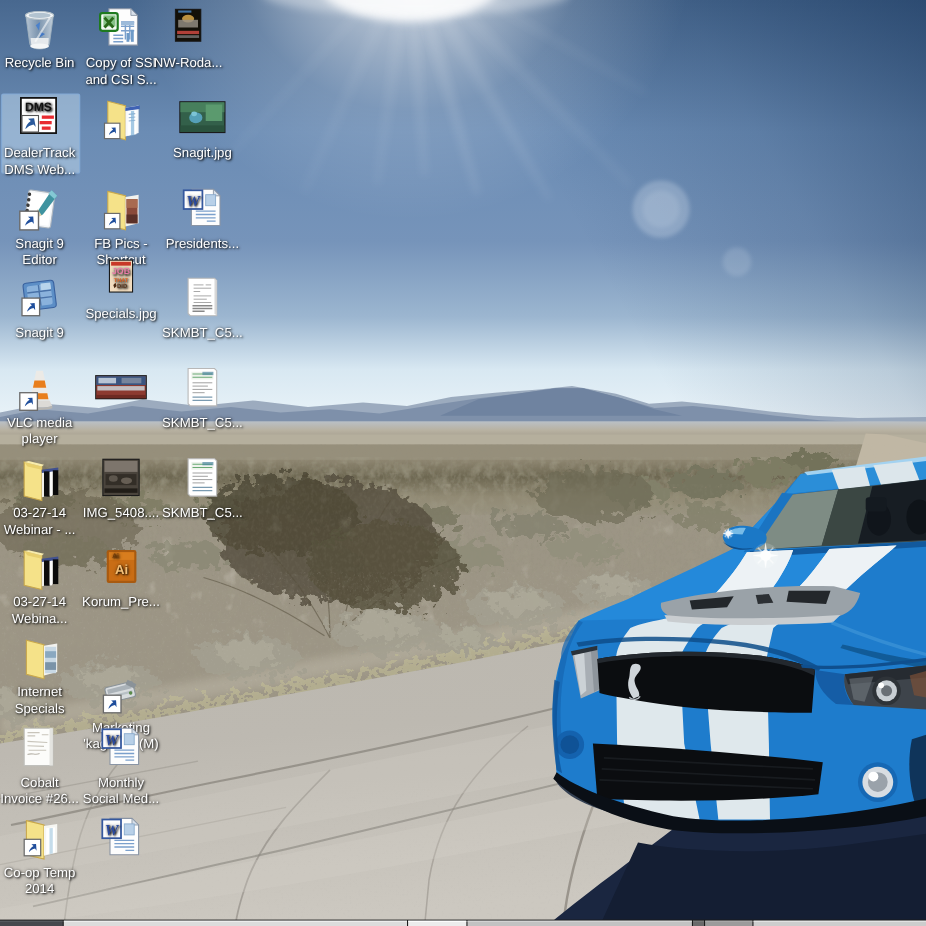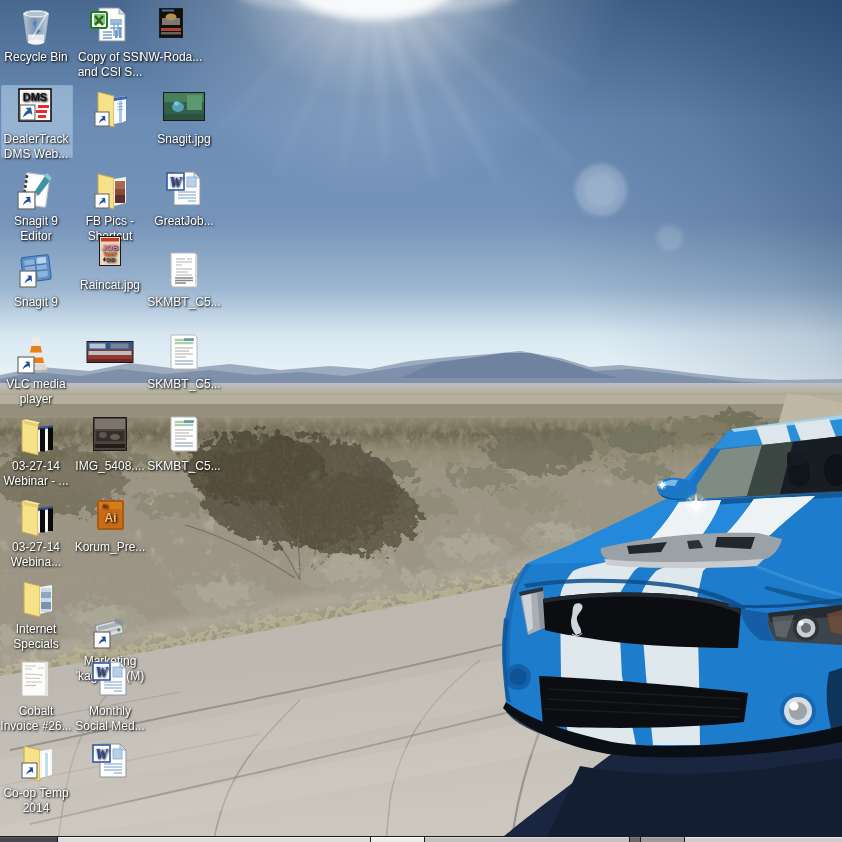--- a/index.html
+++ b/index.html
@@ -391,21 +391,21 @@
     <svg width="48" height="42" viewBox="0 0 48 42">
       <path d="M14,2 L34,2 L40,8 L40,35 L14,35 Z" fill="#fdfdfd" stroke="#8a95a5" stroke-width="1"></path>
       <path d="M34,2 L34,8 L40,8 Z" fill="#d8e0ea" stroke="#8a95a5" stroke-width="0.8"></path>
       <g stroke="#7ba0cc" stroke-width="1.2" fill="none">
         <path d="M18,22 L36,22 M18,25 L36,25 M18,28 L36,28 M28,31 L36,31"></path>
       </g>
       <rect x="27" y="7" width="9" height="10" fill="#b8d0e8" stroke="#88aacc" stroke-width="0.8"></rect>
       <rect x="7" y="3" width="17" height="17" fill="#ffffff" stroke="#35589e" stroke-width="1.6"></rect>
       <text x="15.5" y="17" font-family="Liberation Serif,serif" font-size="14" font-weight="bold" font-style="italic" fill="#2a4a9e" text-anchor="middle">W</text>
     </svg>
-    <div class="lbl">GreatJob...</div>
+    <div class="lbl">Presidents...</div>
   </div>
 <div class="cell" style="left:-24px;top:251px">
     <svg width="48" height="42" viewBox="0 0 48 42">
       <g transform="rotate(-7,24,17)">
         <rect x="10" y="5" width="28" height="25" rx="3" fill="#5c8ec6" stroke="#39619e" stroke-width="1"></rect>
         <rect x="13" y="8" width="22" height="19" rx="2" fill="#8ab2dc"></rect>
         <g stroke="#4972a8" stroke-width="1.3">
           <path d="M24,8 L24,27 M13,14 L35,14 M13,20 L35,20"></path>
         </g>
         <rect x="26" y="7" width="9" height="6" fill="#b8d4ec"></rect>
@@ -422,21 +422,21 @@
       <rect x="13.0" y="2" width="22" height="30" fill="#1a1a1a"></rect>
       <g transform="translate(14.0,3)">
         <rect width="20" height="28" fill="#f2ddc0"></rect>
         <rect x="1" y="1" width="18" height="3.5" fill="#c83828"></rect>
         <text x="10" y="12.5" font-family="Liberation Sans,sans-serif" font-size="8" font-weight="bold" fill="#e87aa8" text-anchor="middle">JOB</text>
         <text x="10" y="19" font-family="Liberation Sans,sans-serif" font-size="5" font-weight="bold" fill="#e06020" text-anchor="middle">THAT</text>
         <text x="11" y="25" font-family="Liberation Sans,sans-serif" font-size="5.5" font-weight="bold" fill="#5a3820" text-anchor="middle">DID</text>
         <path d="M3,22 L5,20 L6,23 L4,25 Z" fill="#4a2a14"></path>
       </g>
     </svg>
-    <div class="lbl">Raincat.jpg</div>
+    <div class="lbl">Specials.jpg</div>
   </div>
 <div class="cell" style="left:124px;top:251px">
     <svg width="48" height="42" viewBox="0 0 48 42">
       <path d="M11,2 L35,2 L37,4 L37,36 L13,36 L11,34 Z" fill="#ffffff" stroke="#b8b8b8" stroke-width="1"></path>
       <path d="M35,2 L37,4 L37,36 L35,34 Z" fill="#d8d8d8"></path>
       <g stroke="#a8a8a8" stroke-width="0.9" fill="none">
         <path d="M16,8 L25,8 M27,8 L32,8 M16,11 L32,11 M16,14 L22,14"></path>
         <path d="M16,18 L32,18 M16,21 L28,21 M16,24 L32,24"></path>
       </g>
       <g stroke="#888888" stroke-width="1.4" fill="none">

